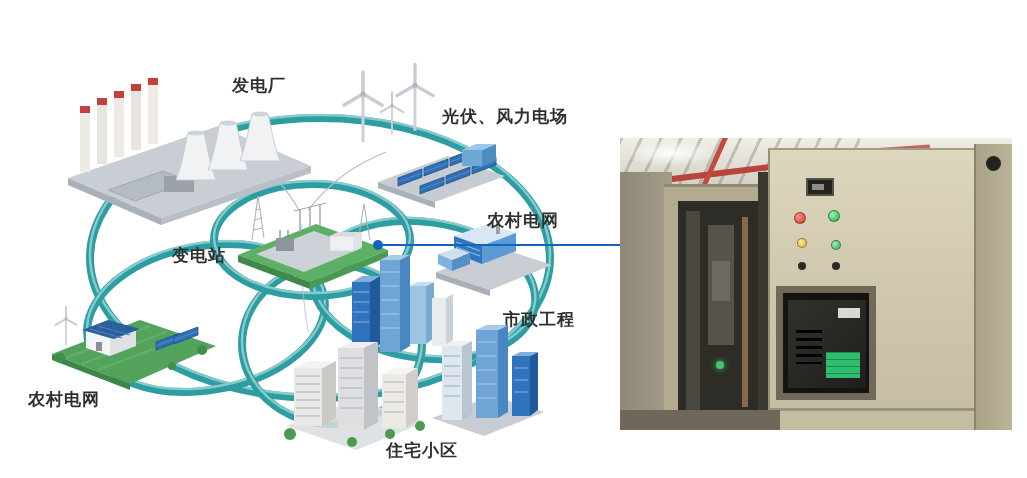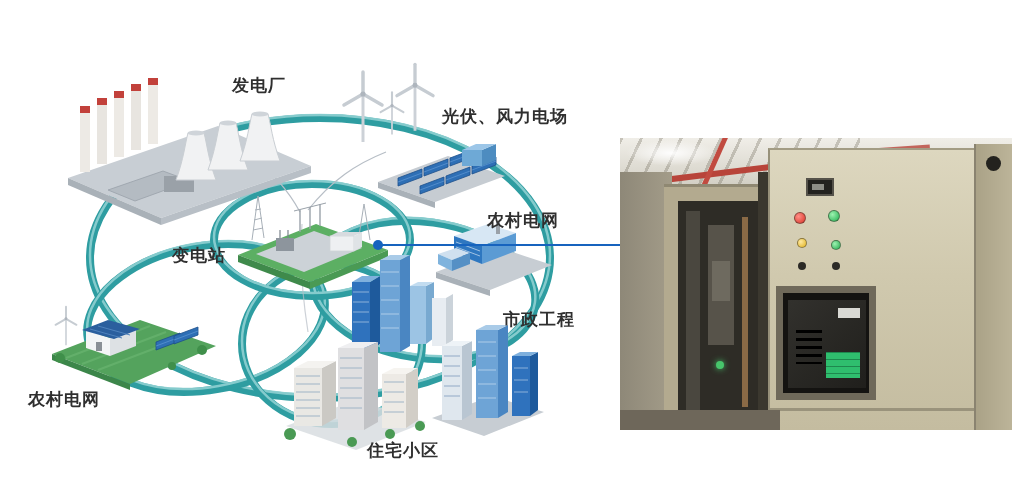--- a/index.html
+++ b/index.html
@@ -9,21 +9,21 @@
 
   
   .diagram { position:absolute; left:0; top:0; width:620px; height:478px; }
   .ring   { fill:none; stroke:var(--ring,#2E9DA1); stroke-width:8; }
   .ring-hi{ fill:none; stroke:var(--ring-highlight,#8FD0D2); stroke-width:2.5; opacity:.9; }
   .wires path { fill:none; stroke:#b7bec6; stroke-width:1.2; }
   .node-label { position:absolute; font-size:17px; font-weight:700; letter-spacing:1px;
                 color:var(--label-text,#2F2F2F); white-space:nowrap; }
   .lbl-pp{left:232px;top:74px} .lbl-sw{left:442px;top:105px} .lbl-fa{left:487px;top:209px}
   .lbl-su{left:172px;top:244px} .lbl-mu{left:503px;top:308px} .lbl-ru{left:28px;top:388px}
-  .lbl-re{left:367px;top:439px}
+  .lbl-re{left:386px;top:439px}
 
   
   .connector-line { position:absolute; left:382px; top:244px; width:238px; height:2px;
                     background:var(--connector,#1663BE); }
   .connector-dot  { position:absolute; left:373px; top:240px; width:10px; height:10px;
                     border-radius:50%; background:var(--connector,#1663BE); }
 
   
   .photo { position:absolute; left:620px; top:138px; width:392px; height:292px; overflow:hidden;
            background:linear-gradient(180deg,#b9b4a6 0%,#a59d89 40%,#968e7a 100%); }

